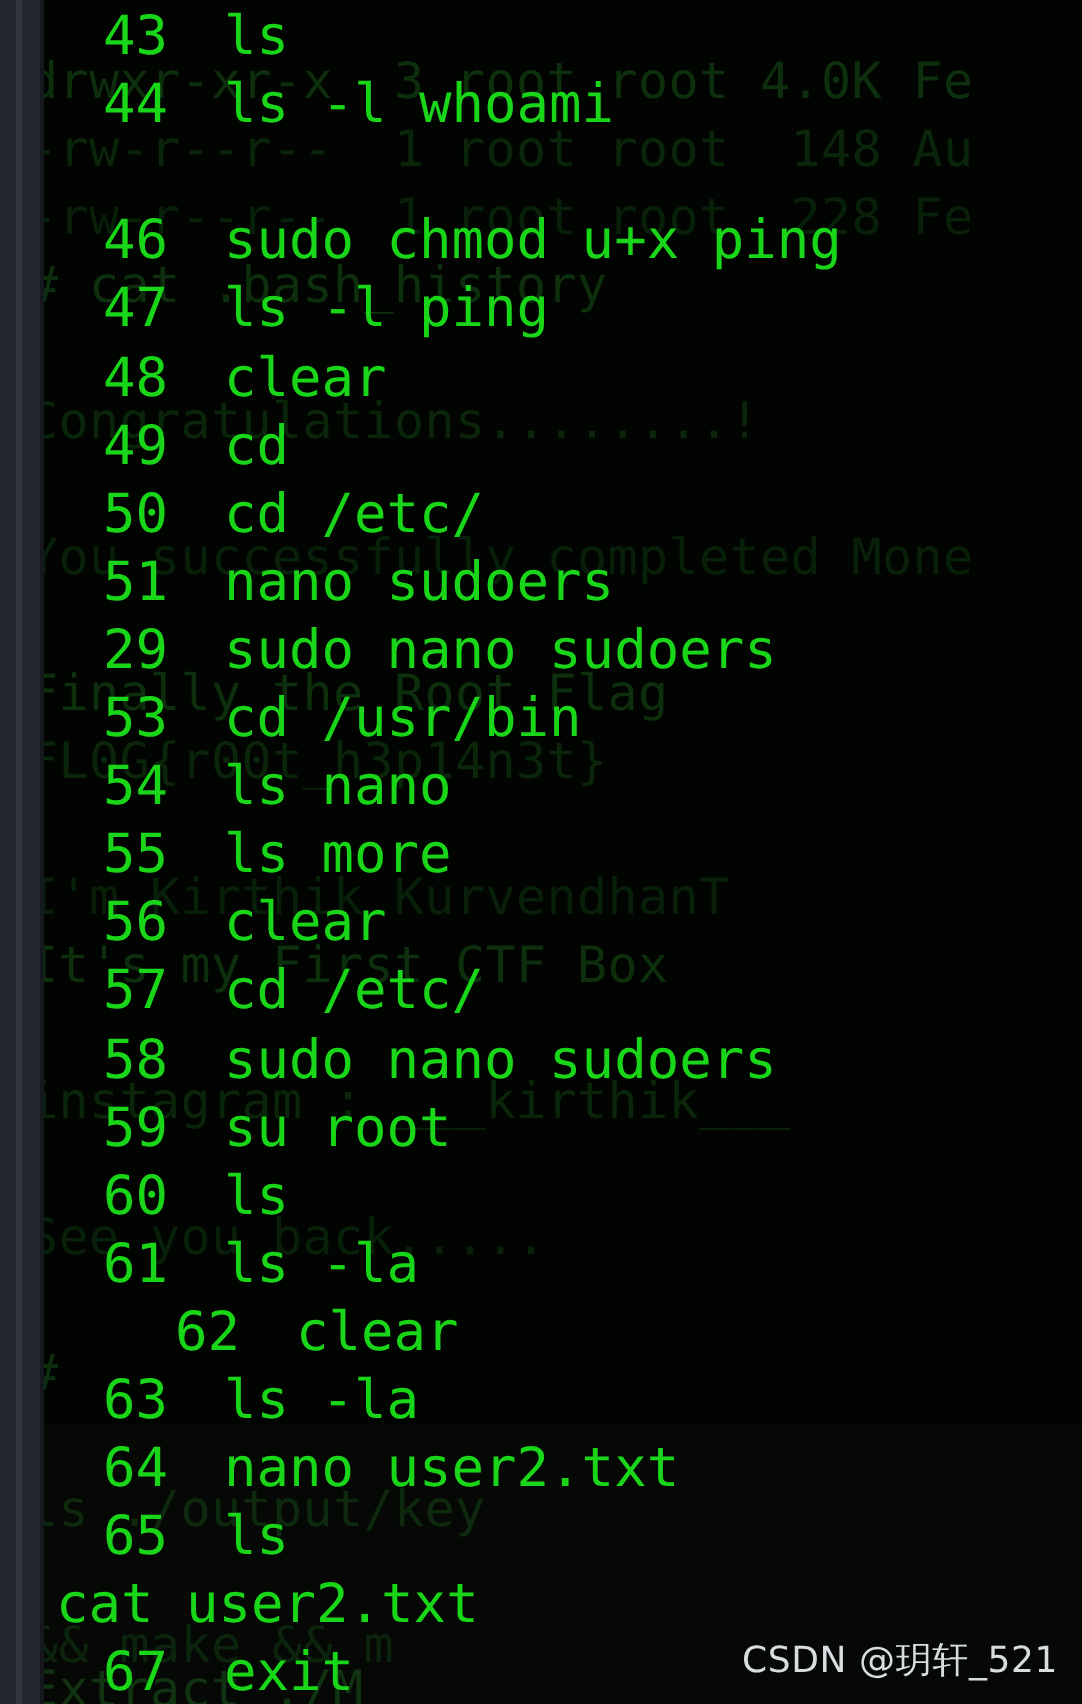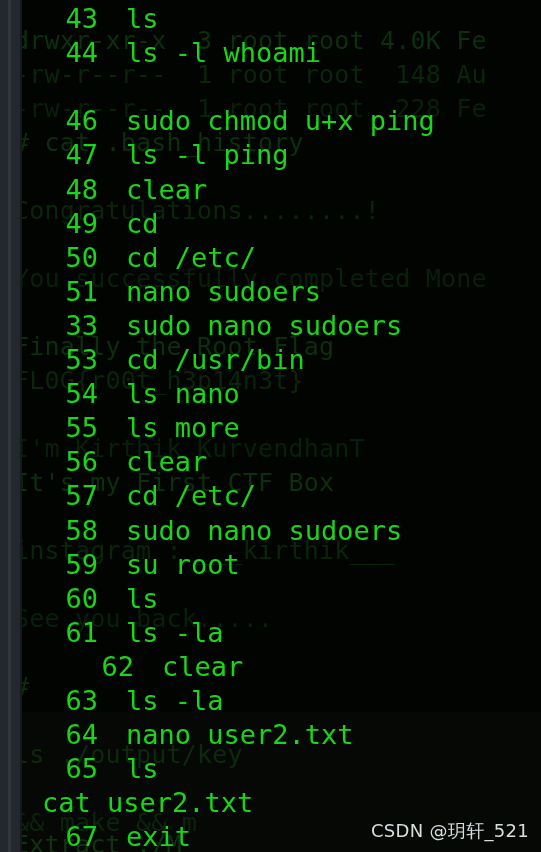--- a/index.html
+++ b/index.html
@@ -80,21 +80,21 @@
     width: 519px;
     height: 140px;
     background: rgba(255,255,255,0.018);
     z-index: 2;
     pointer-events: none;
   }
 
   
   #fg-layer {
     position: absolute;
-    left: 14px;
+    left: 0;
     top: 0;
     width: 491px;
     height: 852px;
     z-index: 4;
   }
   .hist-row {
     position: absolute;
     left: 0;
     width: 541px;
     height: 34px;
@@ -167,21 +167,21 @@
 
   <div id="fg-layer">
       <div class="hist-row" style="top: 2px;"><span class="hist-num">43</span><span class="hist-cmd">ls</span></div>
       <div class="hist-row" style="top: 36.1px;"><span class="hist-num">44</span><span class="hist-cmd">ls -l whoami</span></div>
       <div class="hist-row" style="top: 104.3px;"><span class="hist-num">46</span><span class="hist-cmd">sudo chmod u+x ping</span></div>
       <div class="hist-row" style="top: 138.4px;"><span class="hist-num">47</span><span class="hist-cmd">ls -l ping</span></div>
       <div class="hist-row" style="top: 172.5px;"><span class="hist-num">48</span><span class="hist-cmd">clear</span></div>
       <div class="hist-row" style="top: 206.6px;"><span class="hist-num">49</span><span class="hist-cmd">cd</span></div>
       <div class="hist-row" style="top: 240.7px;"><span class="hist-num">50</span><span class="hist-cmd">cd /etc/</span></div>
       <div class="hist-row" style="top: 274.8px;"><span class="hist-num">51</span><span class="hist-cmd">nano sudoers</span></div>
-      <div class="hist-row" style="top: 308.9px;"><span class="hist-num">33</span><span class="hist-cmd">sudo nano sudoers</span></div>
+      <div class="hist-row" style="top: 308.9px;"><span class="hist-num">29</span><span class="hist-cmd">sudo nano sudoers</span></div>
       <div class="hist-row" style="top: 343px;"><span class="hist-num">53</span><span class="hist-cmd">cd /usr/bin</span></div>
       <div class="hist-row" style="top: 377.1px;"><span class="hist-num">54</span><span class="hist-cmd">ls nano</span></div>
       <div class="hist-row" style="top: 411.2px;"><span class="hist-num">55</span><span class="hist-cmd">ls more</span></div>
       <div class="hist-row" style="top: 445.3px;"><span class="hist-num">56</span><span class="hist-cmd">clear</span></div>
       <div class="hist-row" style="top: 479.4px;"><span class="hist-num">57</span><span class="hist-cmd">cd /etc/</span></div>
       <div class="hist-row" style="top: 513.5px;"><span class="hist-num">58</span><span class="hist-cmd">sudo nano sudoers</span></div>
       <div class="hist-row" style="top: 547.6px;"><span class="hist-num">59</span><span class="hist-cmd">su root</span></div>
       <div class="hist-row" style="top: 581.7px;"><span class="hist-num">60</span><span class="hist-cmd">ls</span></div>
       <div class="hist-row" style="top: 615.8px;"><span class="hist-num">61</span><span class="hist-cmd">ls -la</span></div>
       <div class="hist-row" style="top: 649.9px; margin-left: 36px;"><span class="hist-num">62</span><span class="hist-cmd">clear</span></div>

